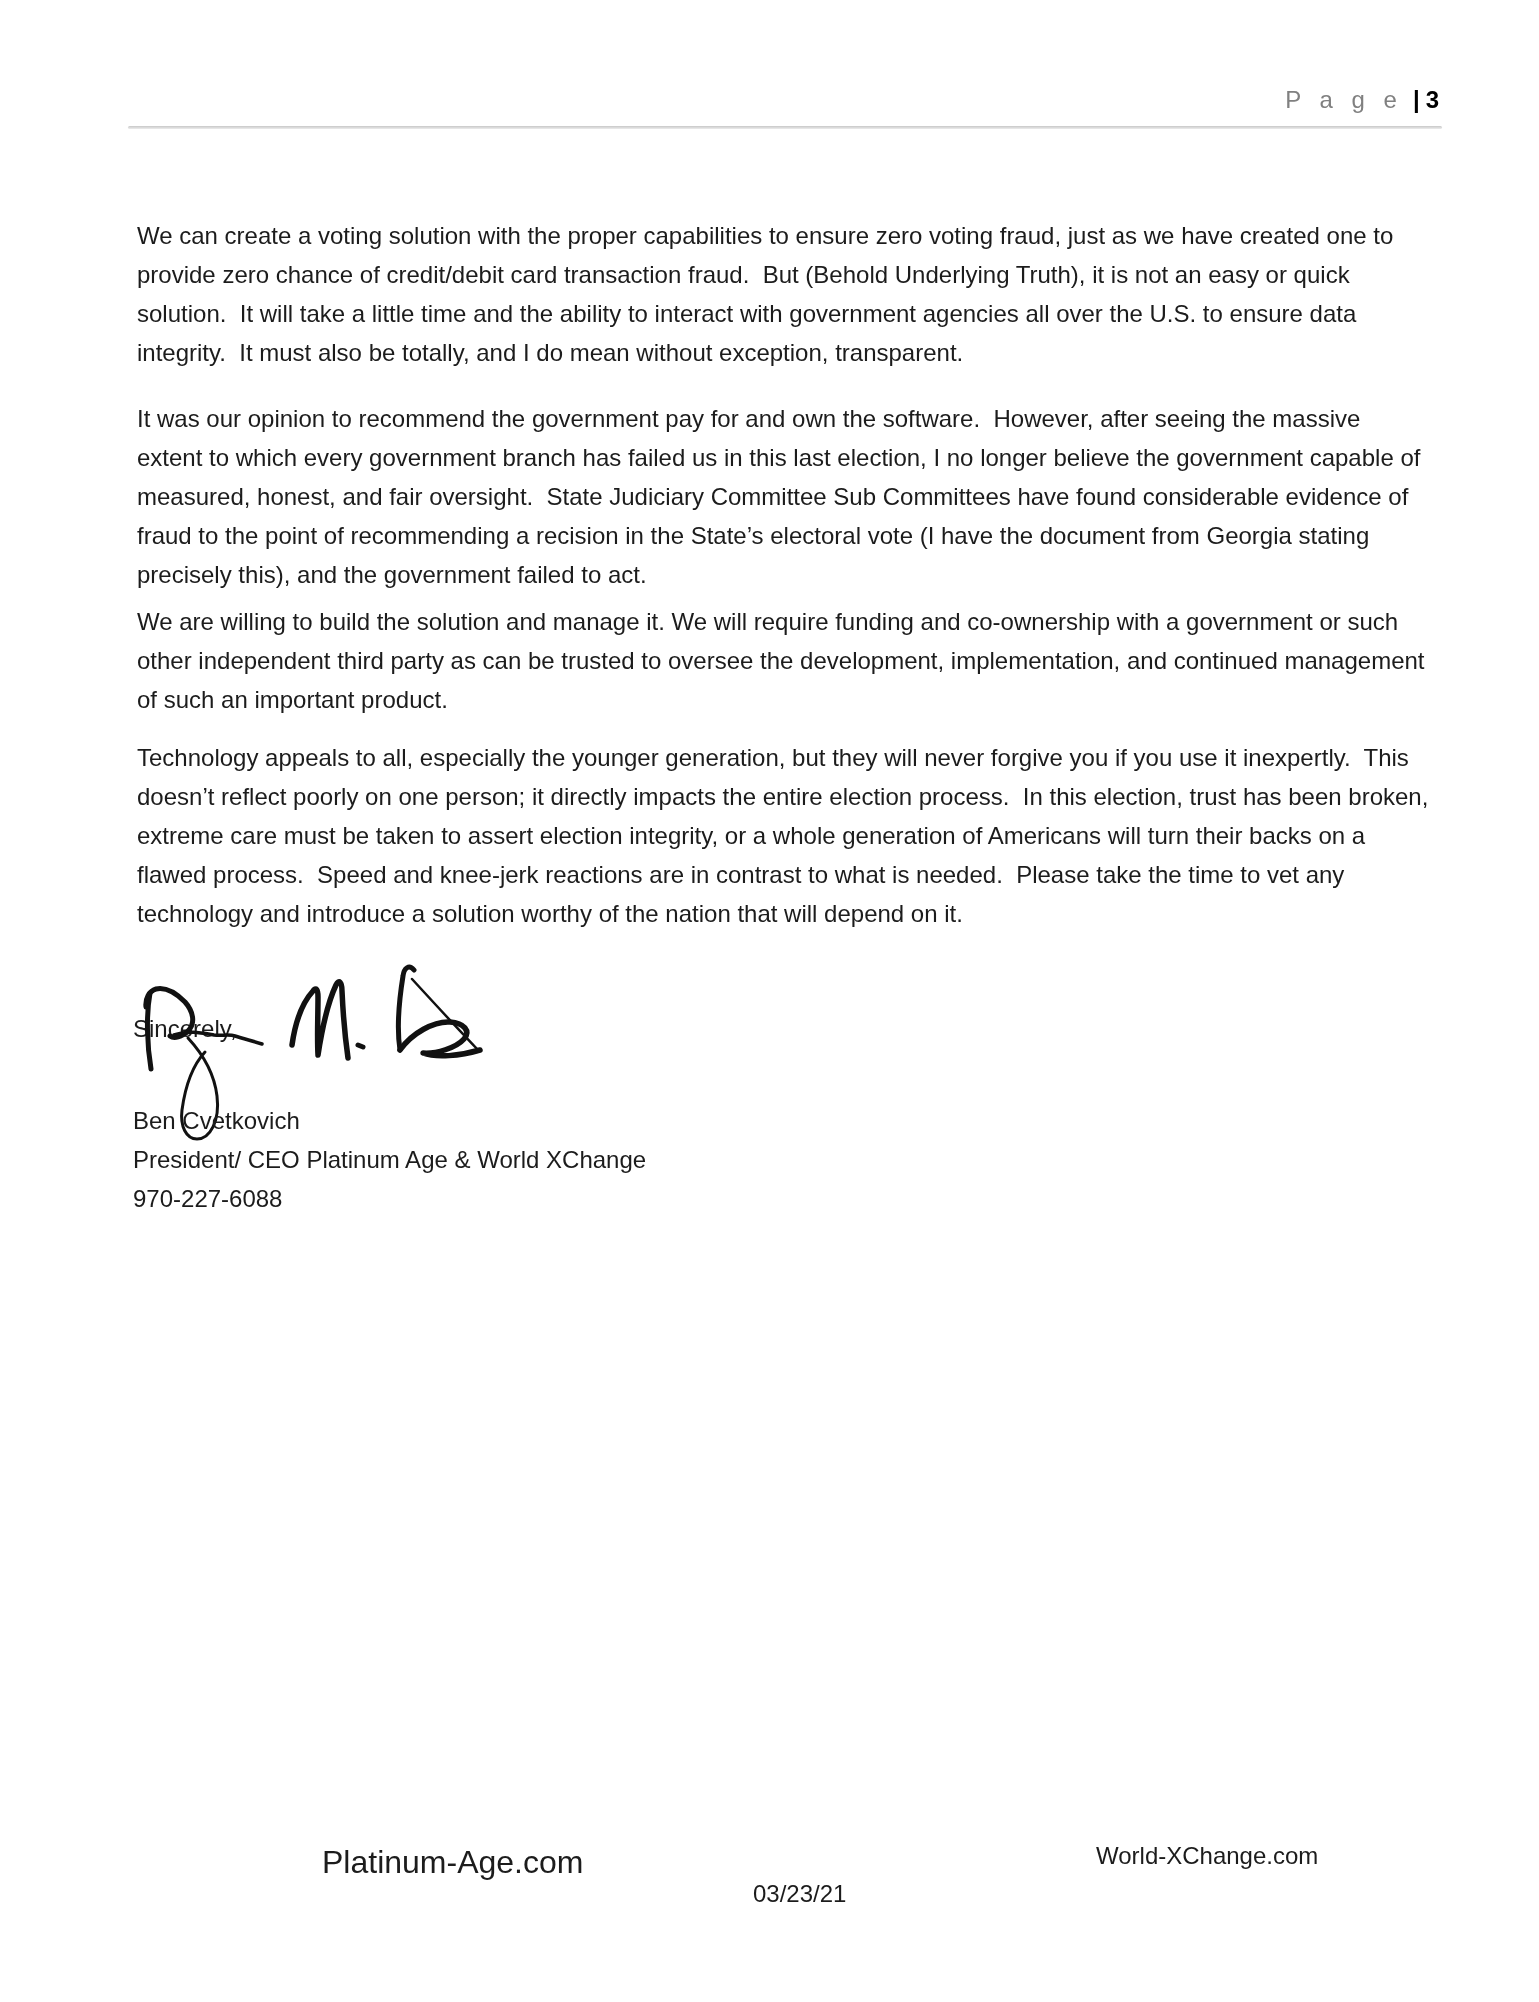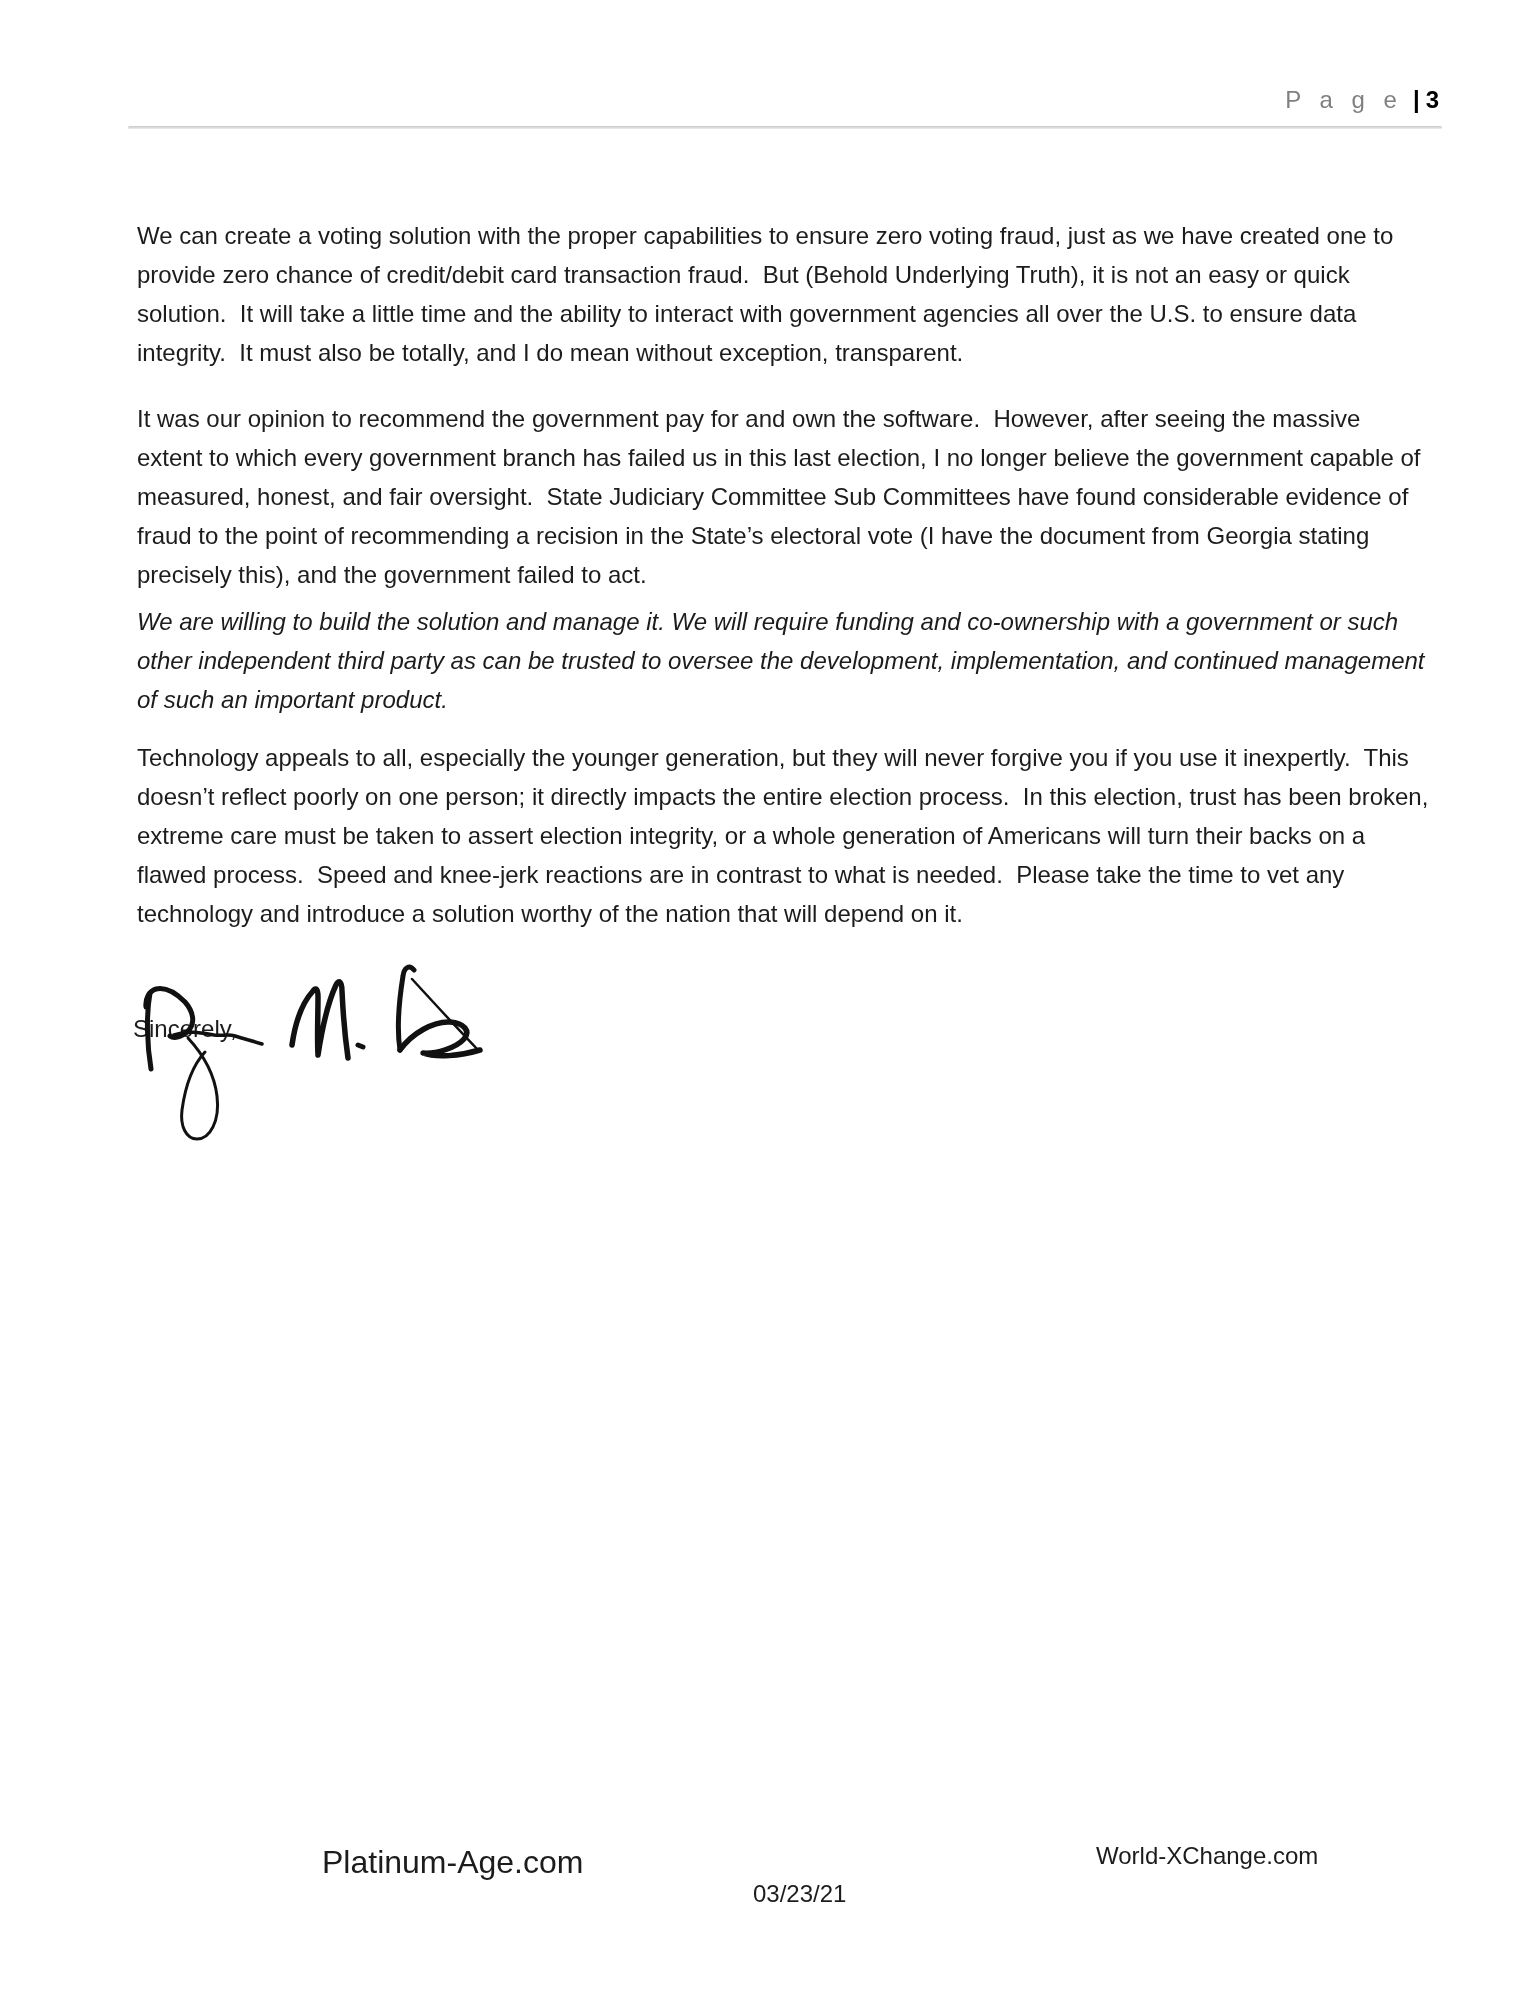--- a/index.html
+++ b/index.html
@@ -53,21 +53,21 @@
     position: absolute;
     left: 133px;
     width: 1292px;
     margin: 4px;
     font-size: 24px;
     line-height: 39px;
     white-space: pre-wrap;
   }
   .p1 { top: 212px; }
   .p2 { top: 395px; }
-  .p3 { top: 598px; font-style: italic; }
+  .p3 { top: 598px; }
   .p4 { top: 734px; }
   
   .salutation {
     position: absolute;
     left: 133px;
     top: 1014px;
     font-size: 24px;
     line-height: 30px;
   }
   .signature-svg {
@@ -139,18 +139,23 @@
       <path d="M 228,90 L 233,92" stroke-width="5"></path>
 
       <path d="M 284,15 C 279,9 274,13 273,21 C 269,46 267,76 270,95" stroke-width="5"></path>
 
       <path d="M 270,95 C 282,78 304,66 320,67 C 334,68 341,76 334,84 C 326,93 306,99 293,98 C 306,103 330,101 350,95" stroke-width="5.5"></path>
 
       <path d="M 282,24 C 304,48 328,74 349,96" stroke-width="2.5"></path>
     </g>
   </svg>
 
+  <div class="sig-block">
+    <div>Ben Cvetkovich</div>
+    <div>President/ CEO Platinum Age &amp; World XChange</div>
+    <div>970-227-6088</div>
+  </div>
 
   <div class="footer-left">Platinum-Age.com</div>
   <div class="footer-right">World-XChange.com</div>
   <div class="footer-date">03/23/21</div>
 
 </div>
 
 </body></html>

